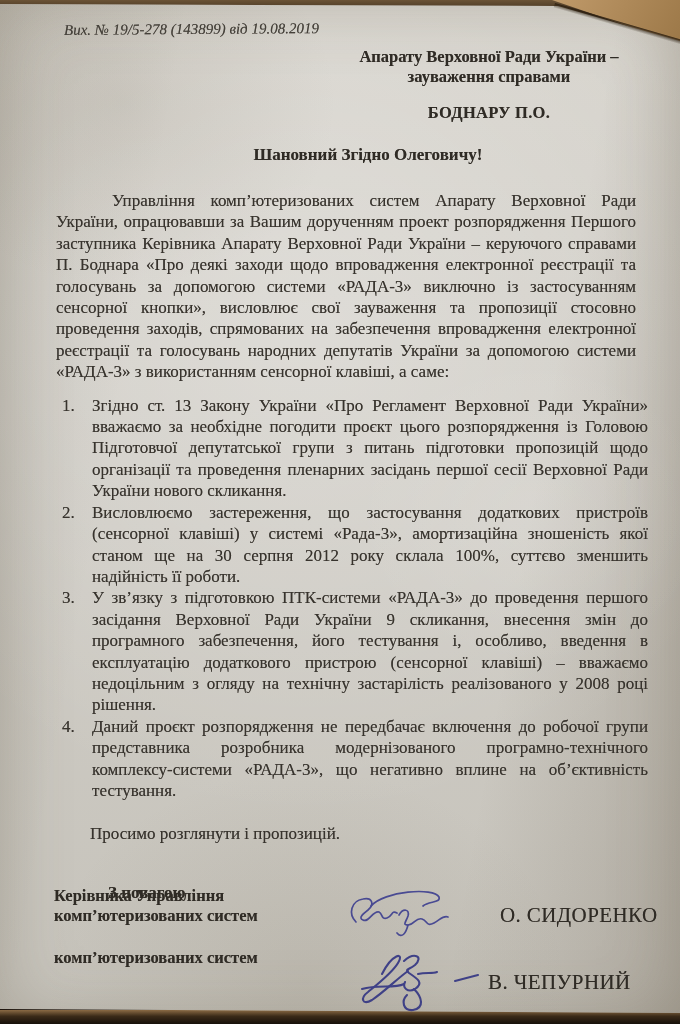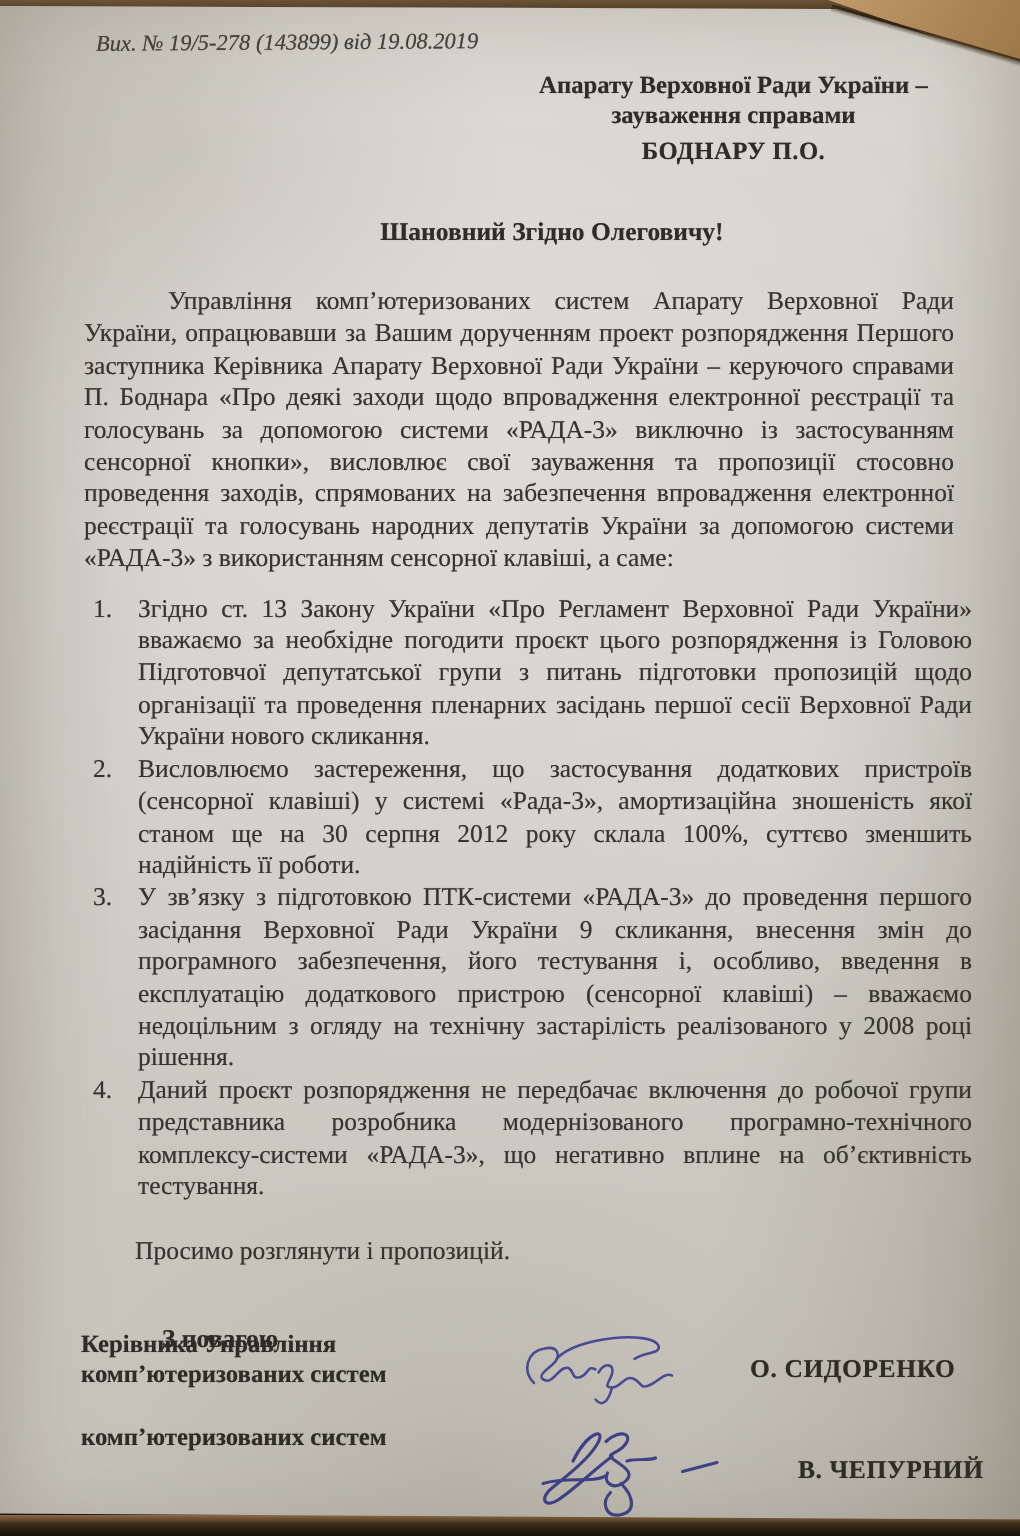--- a/index.html
+++ b/index.html
@@ -42,45 +42,45 @@
   .content{position:absolute;inset:0;color:#37332d;text-shadow:0 0 0.5px rgba(55,50,44,0.55);}
   .ref-line{
     position:absolute;top:21px;left:64px;
     font-style:italic;font-size:15px;color:#45413a;
     transform:rotate(-0.4deg);
   }
   .recipient{
     position:absolute;top:47px;left:330px;width:318px;
     text-align:center;font-weight:700;font-size:16.5px;line-height:19.5px;color:#2f2b25;
   }
-  .recipient-name{margin-top:5px;letter-spacing:0.3px;}
+  .recipient-name{margin-top:17px;letter-spacing:0.3px;}
   .salutation{
     position:absolute;top:145px;left:68px;width:600px;
     text-align:center;font-weight:700;font-size:17px;color:#2f2b25;
   }
   .body-block{
     position:absolute;top:178px;left:44px;width:604px;
     font-size:17px;line-height:21.4px;text-align:justify;
   }
   .intro{margin:12px;text-indent:56px;}
   ol.remarks{margin:3px 0 0 0;padding:0 0 0 48px;list-style:none;}
   ol.remarks li{position:relative;margin:0;}
   ol.remarks .num{position:absolute;left:-30px;top:0;}
   .closing{margin:22px 0 0 46px;text-align:left;}
   .valediction{margin:37px 0 0 64px;font-weight:700;text-align:left;color:#2f2b25;}
   .sig-title{
     position:absolute;left:54px;font-weight:700;font-size:16.5px;line-height:19.5px;color:#2f2b25;
   }
   .sig-title1{top:886px;}
   .sig-title2{top:948px;}
   .sig-name{
-    position:absolute;font-weight:700;font-size:17px;letter-spacing:0.4px;color:#2f2b25;white-space:nowrap;
+    position:absolute;font-weight:400;font-size:21px;letter-spacing:0.4px;color:#2f2b25;white-space:nowrap;
   }
   .sig-name1{left:500px;top:903px;}
-  .sig-name2{left:488px;top:970px;margin-left:44px;}
+  .sig-name2{left:488px;top:970px;}
   .sig-svg{position:absolute;}
   .sig-svg1{left:344px;top:884px;}
   .sig-svg2{left:352px;top:944px;}
 </style>
 </head>
 <body>
 
 <div class="photo">
   <div class="wood-corner"></div>
   <div class="table-bottom"></div>

